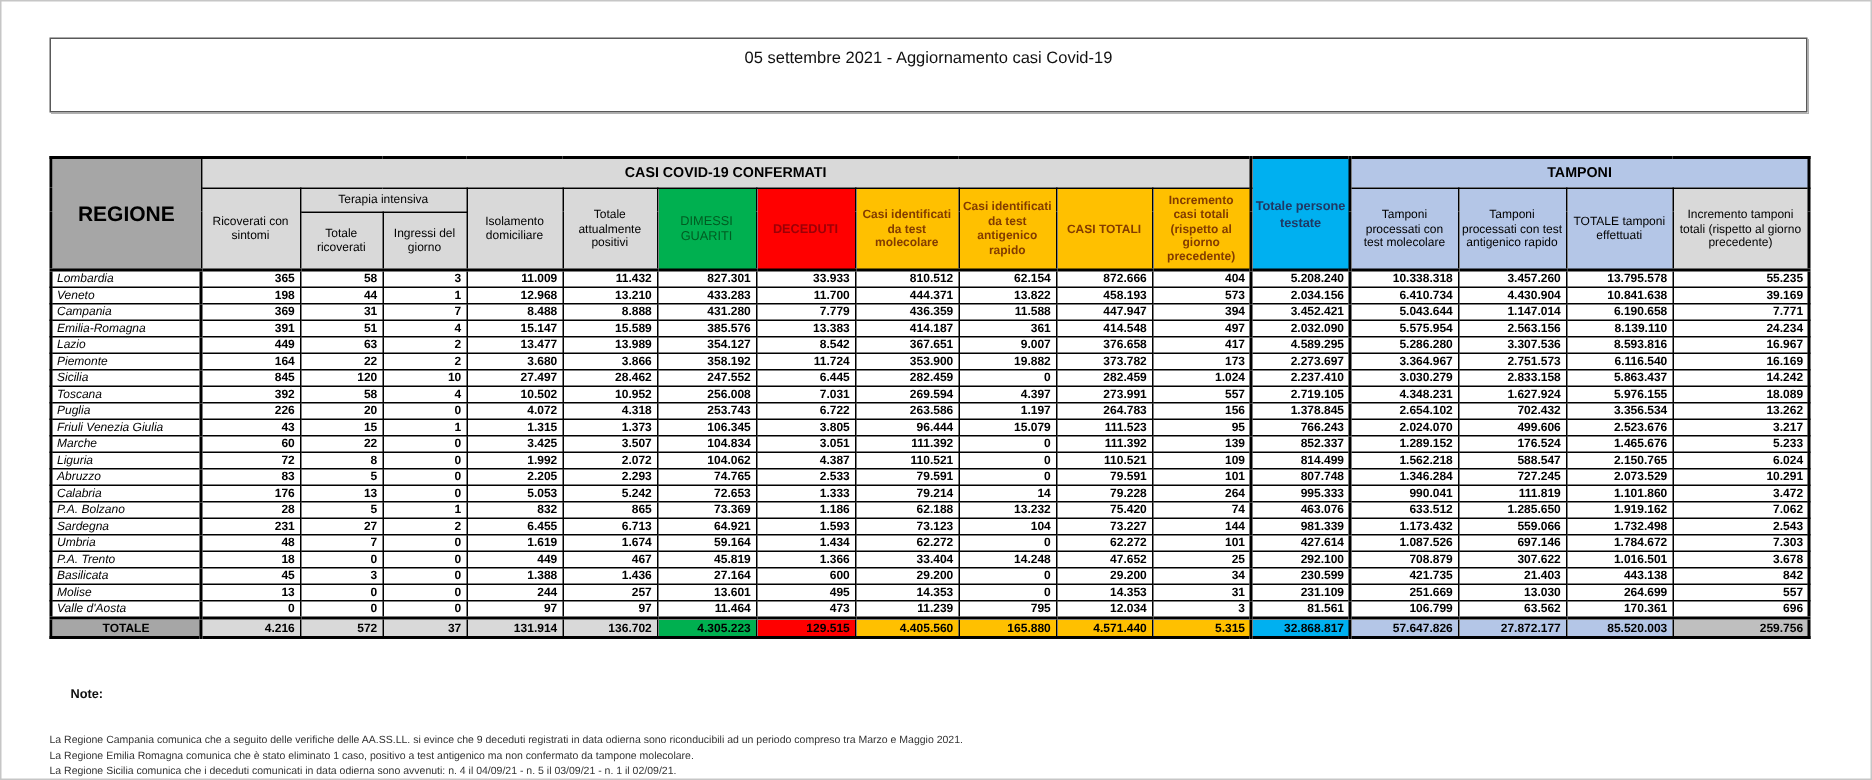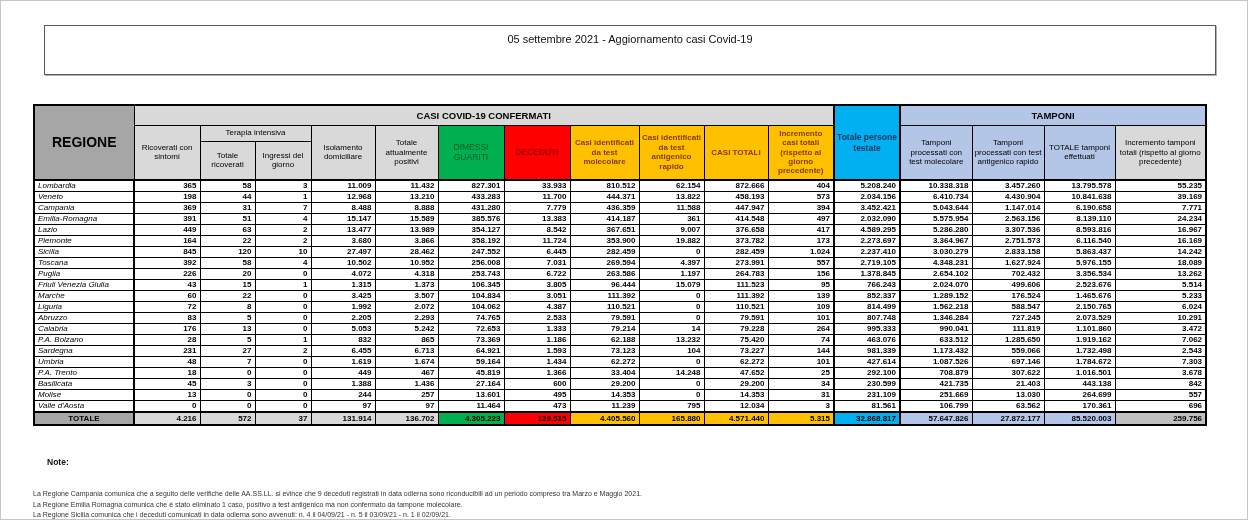--- a/index.html
+++ b/index.html
@@ -11,21 +11,21 @@
     position: relative;
     overflow: hidden;
   }
   .frame {
     position: absolute; inset: 0;
     border: 1px solid #c6c6c6;
     pointer-events: none;
   }
   .title-box {
     position: absolute;
-    left: 44px; top: 25px;
+    left: 33px; top: 25px;
     width: 1172px; height: 50px;
     border: 1px solid #595959;
     box-shadow: 1px 1px 0 #b0b0b0;
     display: flex; flex-direction: column;
     justify-content: space-between;
     text-align: center;
     padding: 7px 10px 8px 10px;
     font-size: 11px;
     color: #111;
   }
@@ -328,21 +328,21 @@
         <td class="num">106.345</td>
         <td class="num">3.805</td>
         <td class="num">96.444</td>
         <td class="num">15.079</td>
         <td class="num">111.523</td>
         <td class="num">95</td>
         <td class="num thickL">766.243</td>
         <td class="num thickL">2.024.070</td>
         <td class="num">499.606</td>
         <td class="num">2.523.676</td>
-        <td class="num">5.514</td>
+        <td class="num">3.217</td>
       </tr>
       <tr>
         <td class="region">Marche</td>
         <td class="num thickL">60</td>
         <td class="num">22</td>
         <td class="num">0</td>
         <td class="num">3.425</td>
         <td class="num">3.507</td>
         <td class="num">104.834</td>
         <td class="num">3.051</td>

